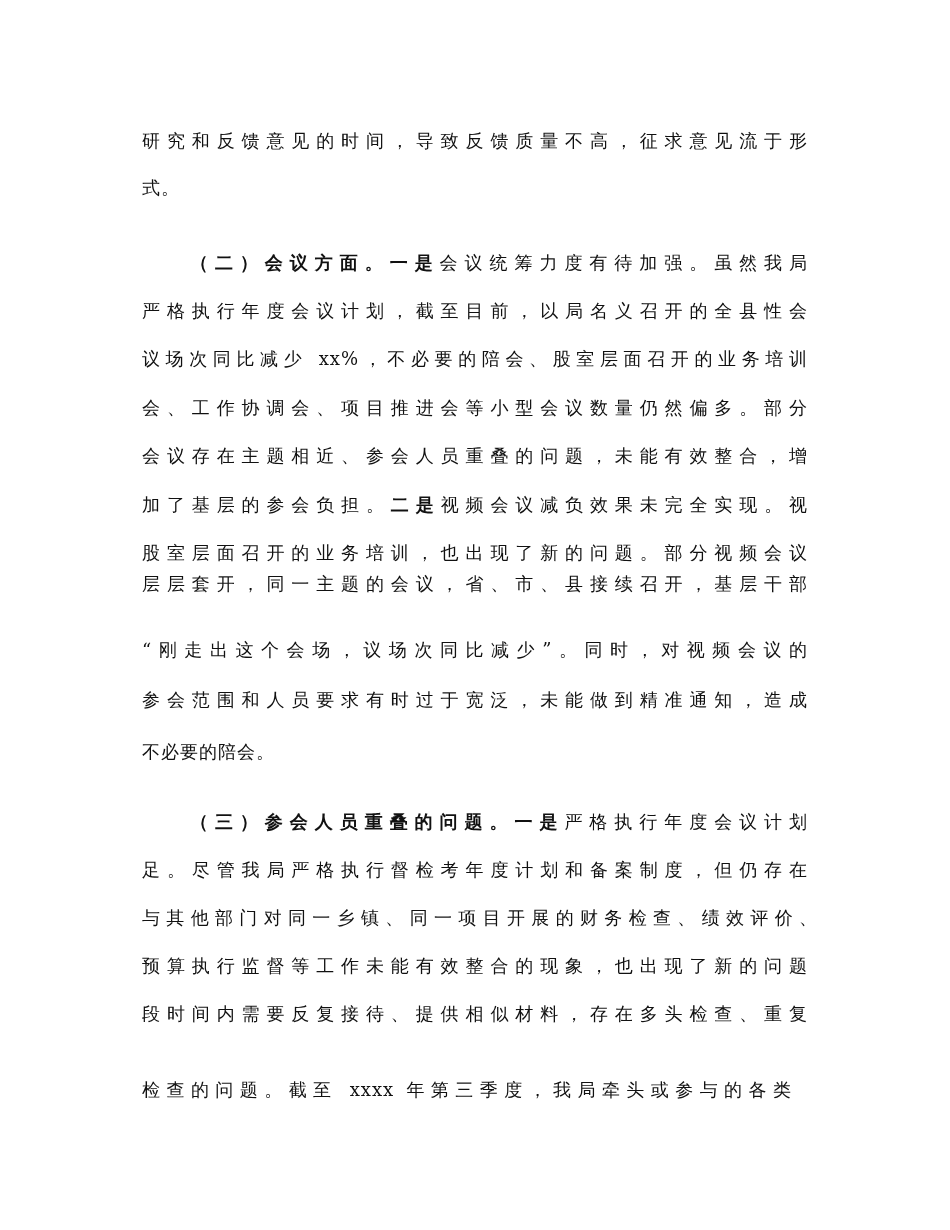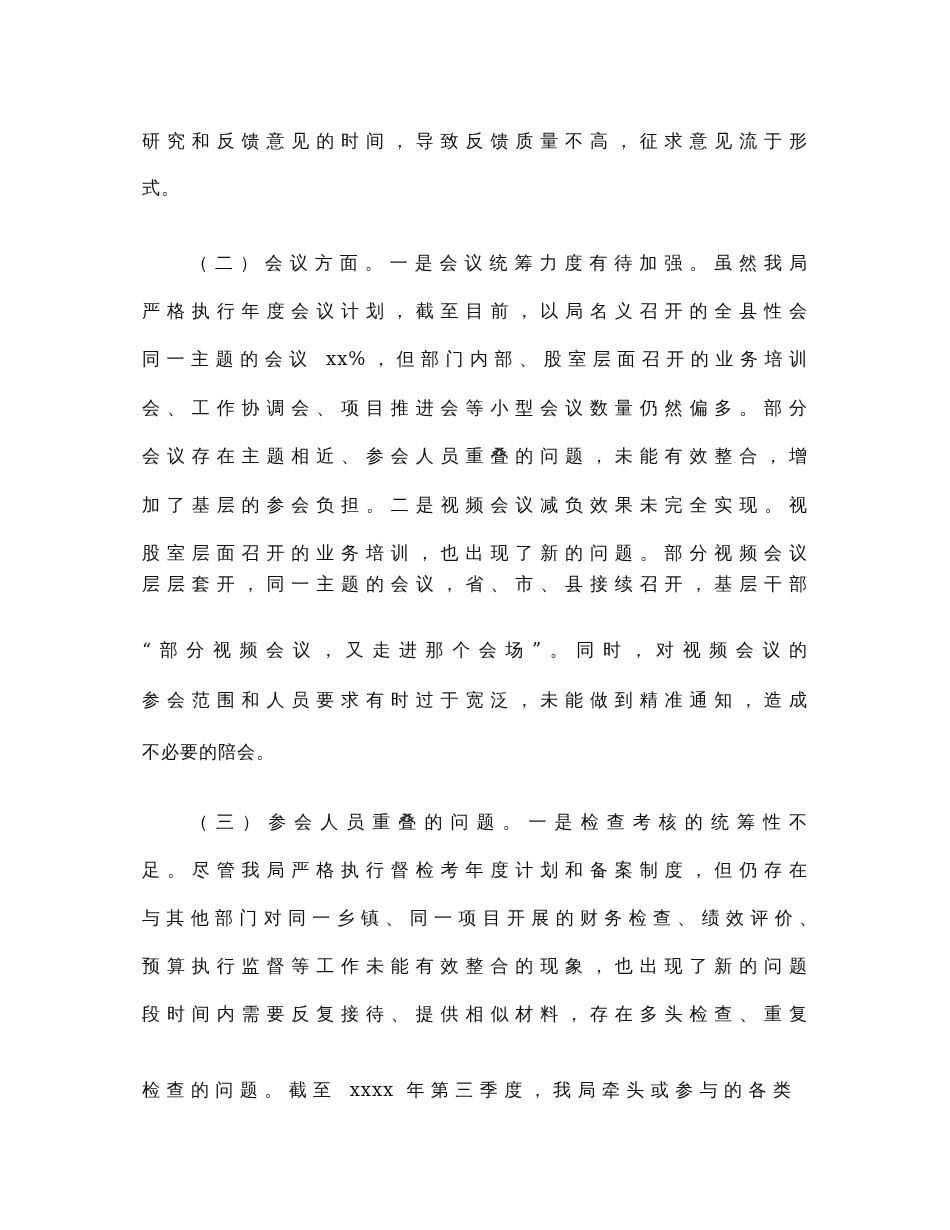--- a/index.html
+++ b/index.html
@@ -4,48 +4,48 @@
 <style>
   html, body { margin: 0; padding: 0; background: #ffffff; }
   body { width: 950px; height: 1230px; position: relative; overflow: hidden;
          font-family: "DejaVu Serif", "Liberation Serif", serif; color: #111; }
   .page { position: absolute; left: 0; top: 0; width: 950px; height: 1230px; background: #fff; }
   .line { position: absolute; left: 142px; width: 666px; height: 48px; line-height: 48px;
           font-size: 18px; white-space: nowrap; text-align: justify; text-align-last: justify;
           letter-spacing: 1px; }
   .line.indent { left: 190px; width: 618px; }
   .line.short { text-align-last: left; width: auto; }
-  .bold { font-family: "DejaVu Sans", "Liberation Sans", sans-serif; font-weight: normal; }
+  .bold { font-family: "DejaVu Sans", "Liberation Sans", sans-serif; font-weight: bold; }
 </style>
 </head>
 <body>
 
 <div class="page">
 
   <div>
     <div class="line" style="top:117px"><span>研究和反馈意见的时间，导致反馈质量不高，征求意见流于形</span></div>
     <div class="line short" style="top:164px"><span>式。</span></div>
   </div>
 
   <div>
     <div class="line indent" style="top:239px"><span class="bold">（二）会议方面。</span><span class="bold">一是</span><span>会议统筹力度有待加强。虽然我局</span></div>
     <div class="line" style="top:287px"><span>严格执行年度会议计划，截至目前，以局名义召开的全县性会</span></div>
-    <div class="line" style="top:335px"><span>同一主题的会议 xx%，但部门内部、股室层面召开的业务培训</span></div>
+    <div class="line" style="top:335px"><span>议场次同比减少 xx%，不必要的陪会、股室层面召开的业务培训</span></div>
     <div class="line" style="top:384px"><span>会、工作协调会、项目推进会等小型会议数量仍然偏多。部分</span></div>
     <div class="line" style="top:432px"><span>会议存在主题相近、参会人员重叠的问题，未能有效整合，增</span></div>
     <div class="line" style="top:481px"><span>加了基层的参会负担。</span><span class="bold">二是</span><span>视频会议减负效果未完全实现。视</span></div>
     <div class="line" style="top:529px"><span>股室层面召开的业务培训，也出现了新的问题。部分视频会议</span></div>
     <div class="line" style="top:560px"><span>层层套开，同一主题的会议，省、市、县接续召开，基层干部</span></div>
-    <div class="line" style="top:626px"><span>“部分视频会议，又走进那个会场”。同时，对视频会议的</span></div>
+    <div class="line" style="top:626px"><span>“刚走出这个会场，议场次同比减少”。同时，对视频会议的</span></div>
     <div class="line" style="top:676px"><span>参会范围和人员要求有时过于宽泛，未能做到精准通知，造成</span></div>
     <div class="line short" style="top:728px"><span>不必要的陪会。</span></div>
   </div>
 
   <div>
-    <div class="line indent" style="top:798px"><span class="bold">（三）参会人员重叠的问题。</span><span class="bold">一是</span><span>检查考核的统筹性不</span></div>
+    <div class="line indent" style="top:798px"><span class="bold">（三）参会人员重叠的问题。</span><span class="bold">一是</span><span>严格执行年度会议计划</span></div>
     <div class="line" style="top:846px"><span>足。尽管我局严格执行督检考年度计划和备案制度，但仍存在</span></div>
     <div class="line" style="top:894px; width:676px"><span>与其他部门对同一乡镇、同一项目开展的财务检查、绩效评价、</span></div>
     <div class="line" style="top:942px"><span>预算执行监督等工作未能有效整合的现象，也出现了新的问题</span></div>
     <div class="line" style="top:990px"><span>段时间内需要反复接待、提供相似材料，存在多头检查、重复</span></div>
     <div class="line" style="top:1066px; width:650px"><span>检查的问题。截至 xxxx 年第三季度，我局牵头或参与的各类</span></div>
   </div>
 
 </div>
 
 </body></html>

